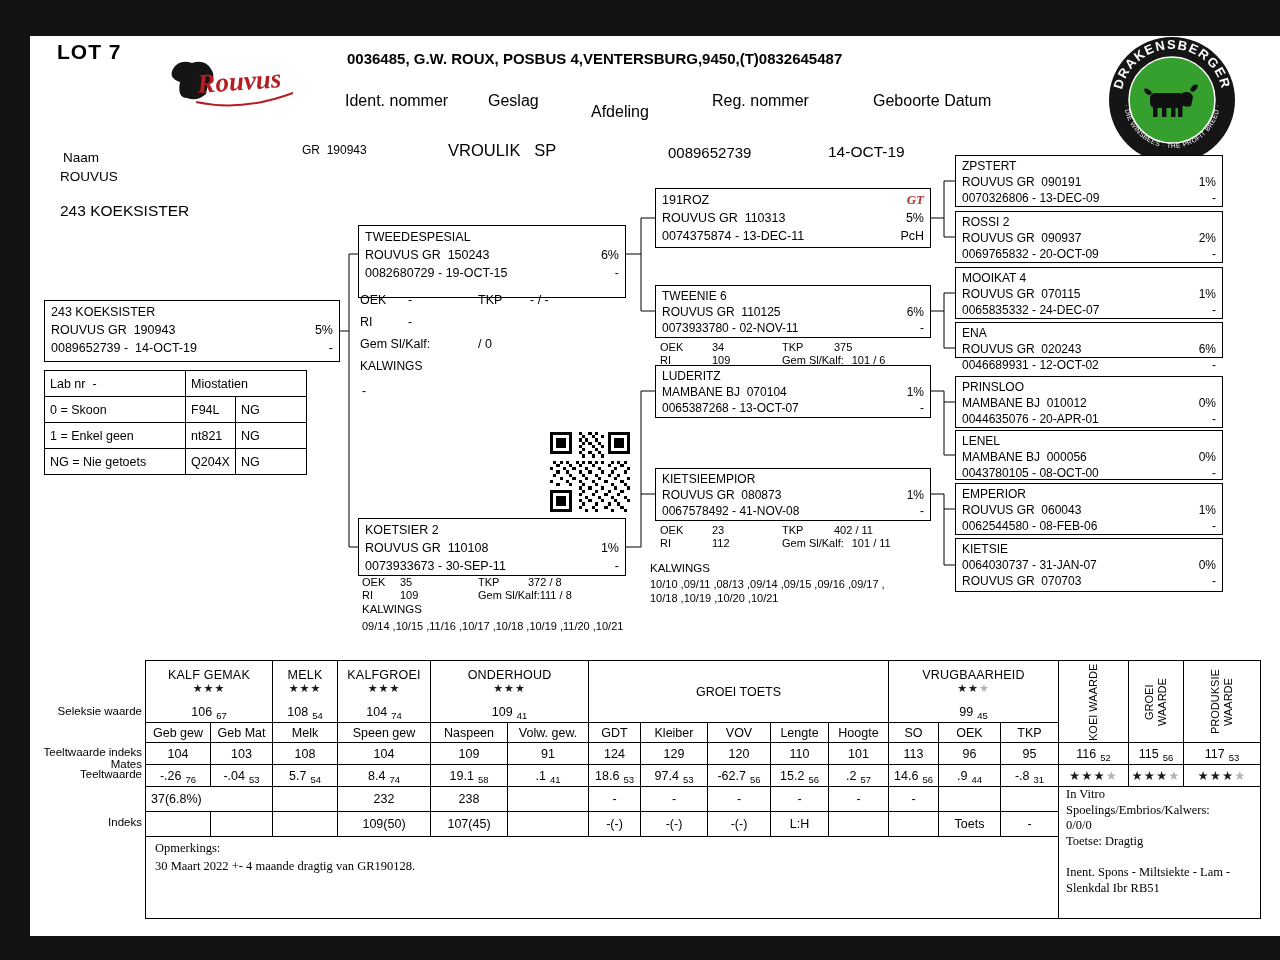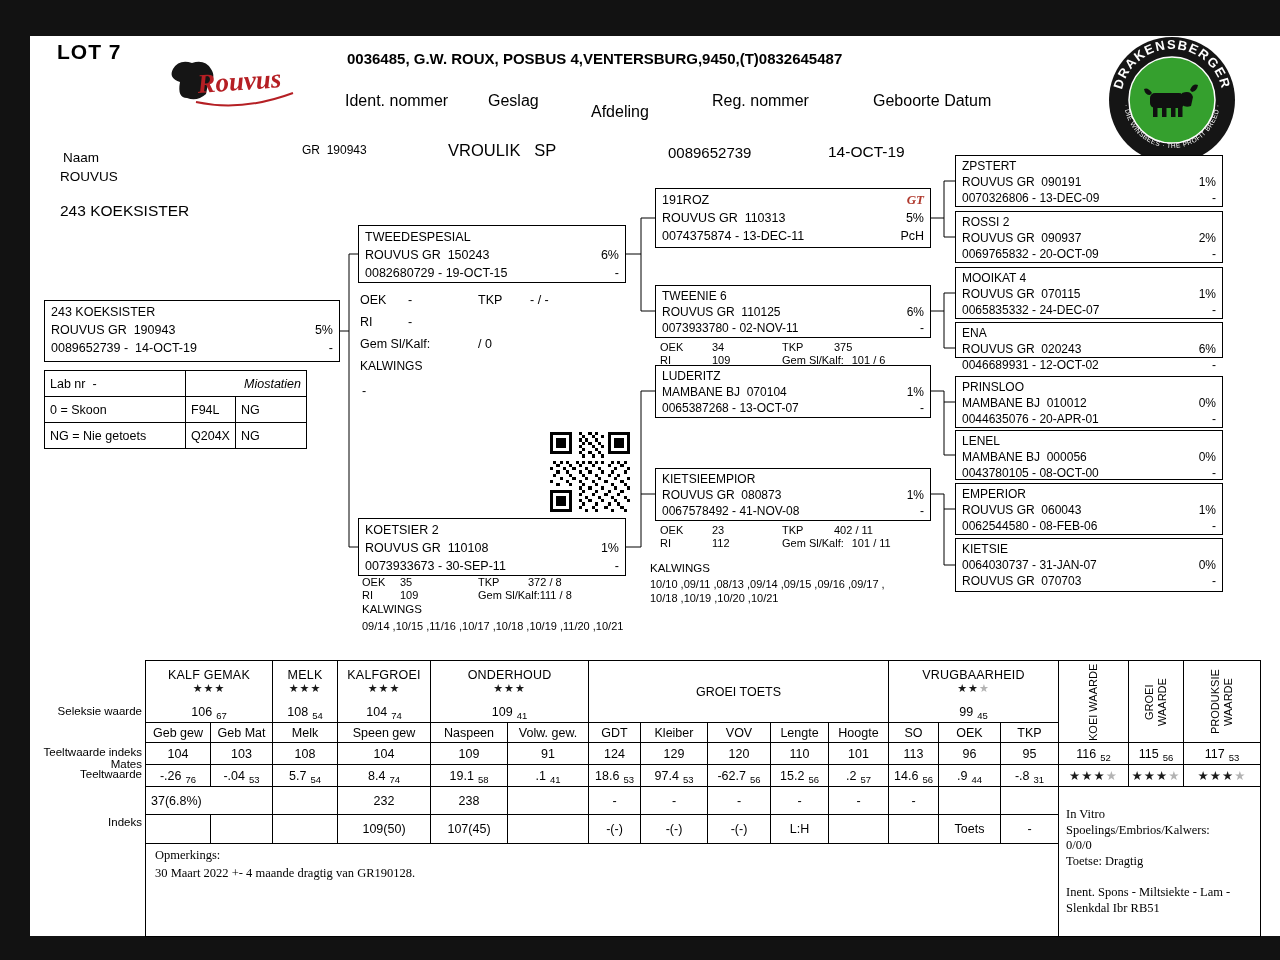--- a/index.html
+++ b/index.html
@@ -31,37 +31,37 @@
   .pbox.small { font-size:12px; }
   .pbox.small .prow { height:16px; line-height:16px; }
   .gt-icon { font-family:"Liberation Serif", serif; font-style:italic; font-weight:bold; color:#b03a2e; font-size:13px; }
 
   .sline { font-size:12.5px; display:flex; white-space:pre; }
   .dline { font-size:11px; display:flex; white-space:pre; }
   .klab  { font-size:12px; }
 
   .lab-table { left:44px; top:370px; border-collapse:collapse; background:#fff; }
   .lab-table td { border:1px solid #000; font-size:12.5px; padding:0 5px; height:26px; white-space:pre; text-align:left; }
-  .lab-table .lh2 { text-align:right;font-style:italic; }
+  .lab-table .lh2 { text-align:left; }
 
   .score-table { left:145px; top:660px; border-collapse:collapse; table-layout:fixed; background:#fff; }
   .score-table td { border:1px solid #000; text-align:center; vertical-align:middle; font-size:12.5px; padding:0 2px; overflow:hidden; }
   .nb { border-bottom:none !important; }
   .nt { border-top:none !important; }
   .glab { font-size:12.5px; letter-spacing:0.2px; }
   .gstars, .sv { font-size:11px; letter-spacing:1px; }
   .sf { color:#1a1a1a; } .sd { color:#b3b3b3; }
   .acc { font-size:9.5px; position:relative; top:3px; margin-left:4px; }
   .ch { font-size:12px; }
   .iv { font-size:13px; }
   .gt-cell { font-size:12.5px; }
   .vcell { padding:0; }
   .vert { writing-mode:vertical-rl; transform:rotate(180deg); height:78px; margin:0 auto; font-size:11px; line-height:13px; }
   .lft { text-align:left !important; padding-left:5px !important; }
-  .notes { vertical-align:top !important; text-align:left !important; padding:20px 7px !important;
+  .notes { vertical-align:top !important; text-align:left !important; padding:0 7px !important;
            font-family:"Liberation Serif", serif; font-size:12.5px; line-height:15.5px; }
   .notes .gap { margin-top:16px; }
   .opm { vertical-align:top !important; text-align:left !important; padding:4px 9px !important;
          font-family:"Liberation Serif", serif; font-size:13px; }
   .opm-text { margin-top:3px; }
   .side-label { left:22px; width:120px; text-align:right; font-size:11.5px; }
 </style>
 </head>
 <body>
 
@@ -136,28 +136,33 @@
         <tr>
       <td style="width:141px">Lab nr  -</td>
       <td colspan="2" class="lh2" style="width:121px">Miostatien</td>
     </tr>
     <tr>
       <td>0 = Skoon</td>
       <td style="width:50px">F94L</td>
       <td style="width:71px">NG</td>
     </tr>
     <tr>
+      <td>1 = Enkel geen</td>
+      <td>nt821</td>
+      <td>NG</td>
+    </tr>
+    <tr>
       <td>NG = Nie getoets</td>
       <td>Q204X</td>
       <td>NG</td>
     </tr>
   </tbody>
     </table>
 
-  <div class="pbox" style="left:358px;top:225px;width:268px;height:58px">
+  <div class="pbox" style="left:358px;top:225px;width:268px;height:73px">
     <div class="prow"><span>TWEEDESPESIAL</span></div>
     <div class="prow"><span>ROUVUS GR  150243</span><span>6%</span></div>
     <div class="prow"><span>0082680729 - 19-OCT-15</span><span>-</span></div>
   </div>
   <div class="abs sline" style="left:360px;top:293px;width:280px">
     <span style="width:48px">OEK</span><span style="width:70px">-</span><span style="width:52px">TKP</span><span>- / -</span>
   </div>
   <div class="abs sline" style="left:360px;top:315px;width:280px">
     <span style="width:48px">RI</span><span>-</span>
   </div>

